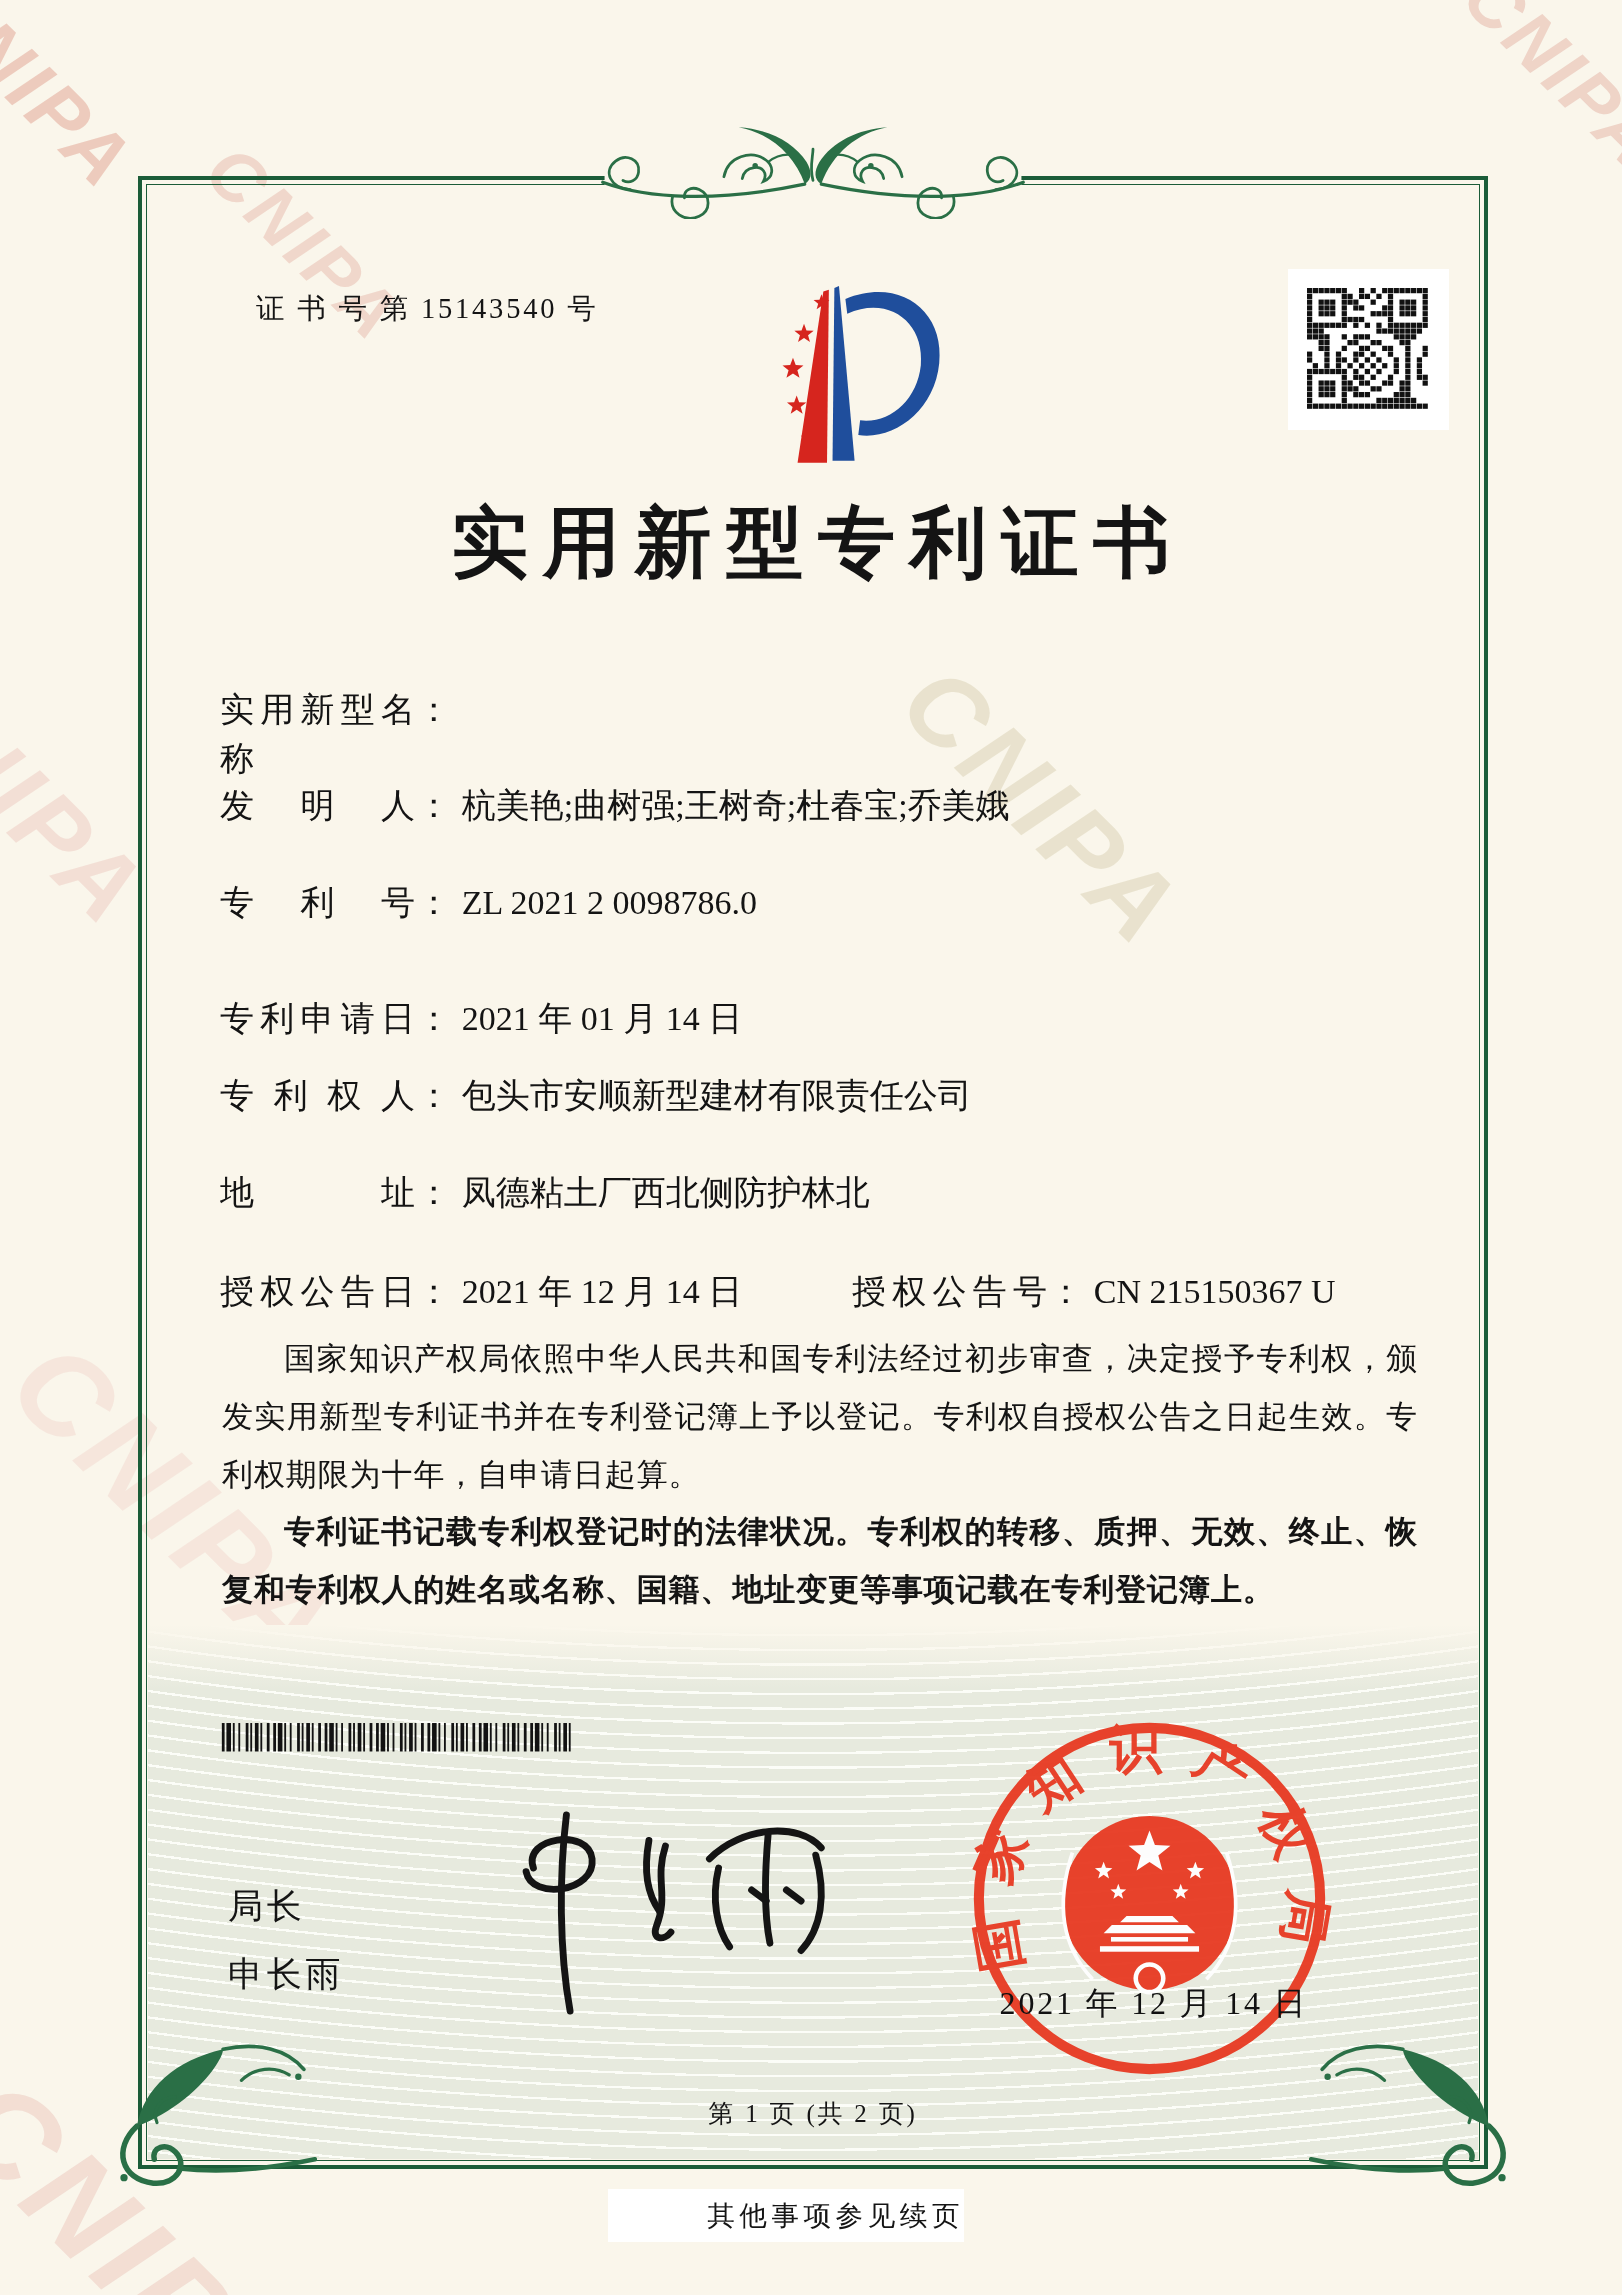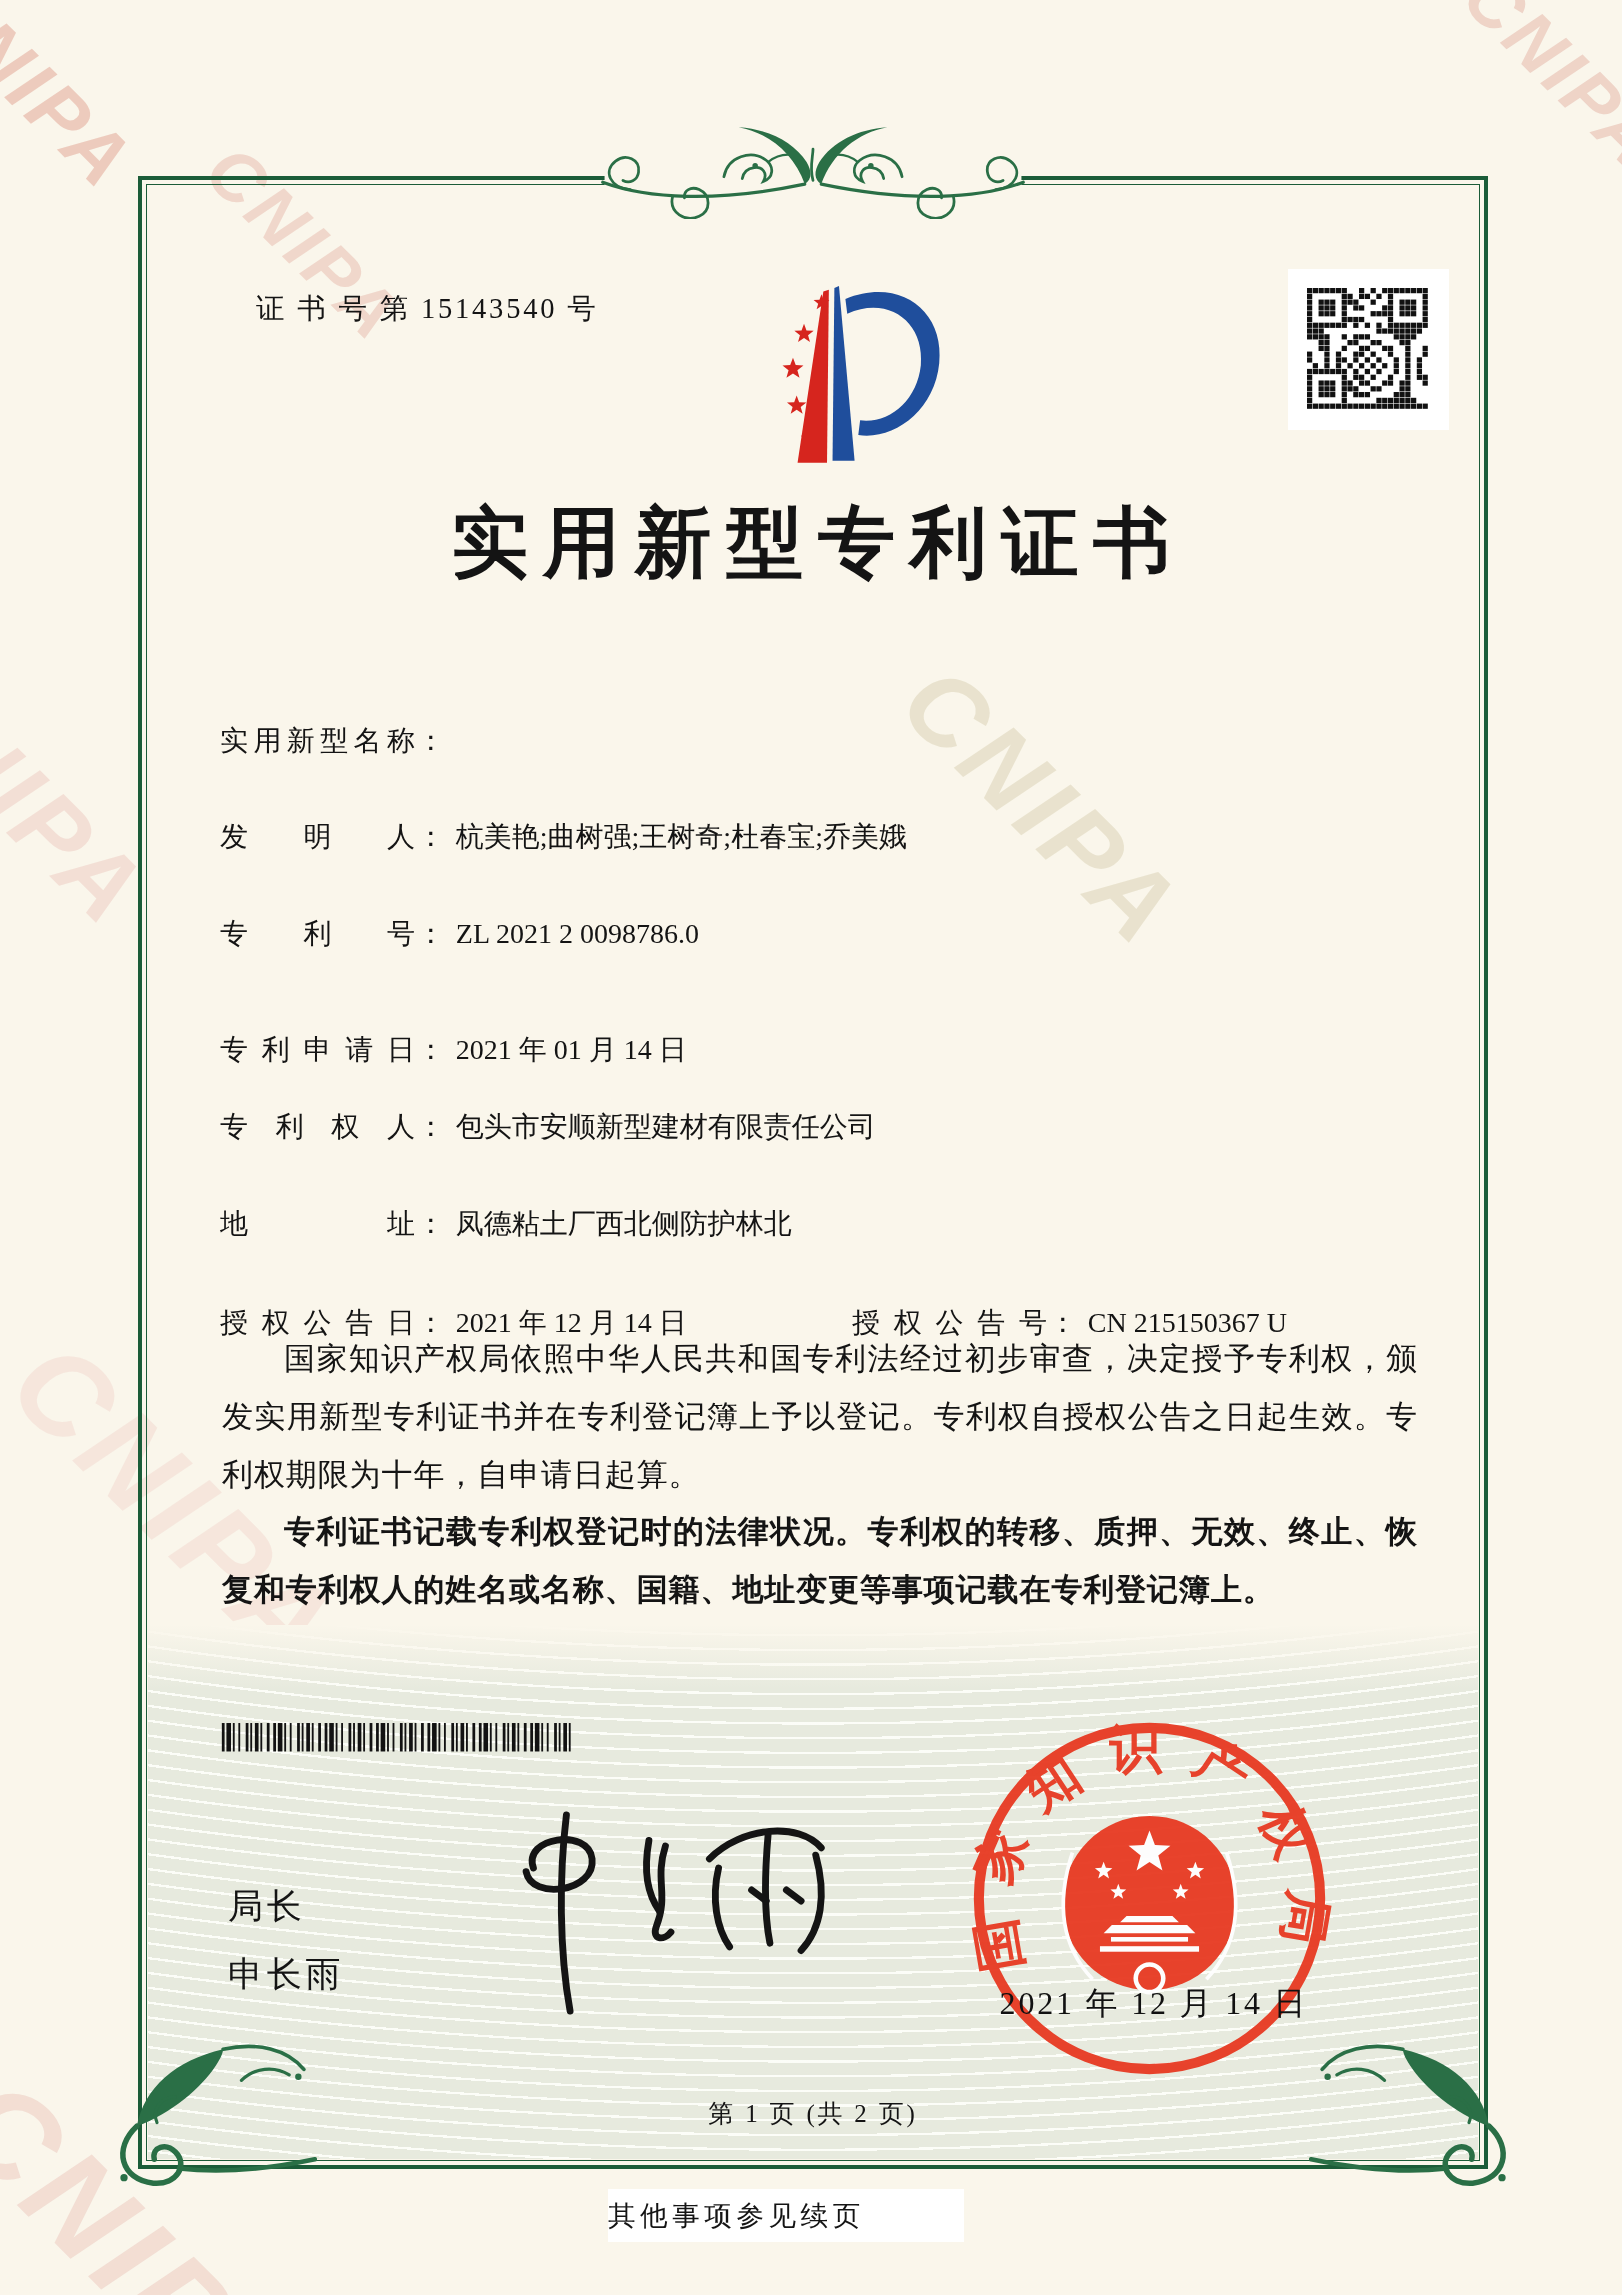--- a/index.html
+++ b/index.html
@@ -11,39 +11,39 @@
          border:4.6px solid #1b5c38;z-index:2;}
   #frame-inner{position:absolute;inset:3.7px;border:1.8px solid #1b5c38;}
   #band{position:absolute;left:148px;top:1625px;width:1330px;height:534px;z-index:2;
         background:
           linear-gradient(180deg,#faf6eb 0,rgba(250,246,235,0) 64px),
           repeating-radial-gradient(circle at 50% -4592px,rgba(253,254,249,.95) 0 2.3px,rgba(0,0,0,0) 2.3px 14.7px),
           #e7eade;}
   #cert-number{position:absolute;left:220px;top:290px;font-size:28.5px;letter-spacing:2.8px;z-index:3;margin-left:36px;}
   #title{position:absolute;left:138px;top:492px;width:1360px;text-align:center;font-size:77px;
          font-weight:700;letter-spacing:14.7px;z-index:3;}
-  .frow{position:absolute;left:220px;display:flex;font-size:28px;z-index:3;line-height:1.45;margin-top:36px;}
+  .frow{position:absolute;left:220px;display:flex;font-size:34px;z-index:3;line-height:1.45;}
   .flabel{width:195px;text-align:justify;text-align-last:justify;}
   .fcolon{margin:0 11px 0 1.8px;}
   .fval{max-width:973px;}
   .para{position:absolute;left:222px;width:1196px;font-size:31px;line-height:58px;text-align:justify;
         text-indent:2em;z-index:3;letter-spacing:0.9px;}
   #barcode{position:absolute;left:220px;top:1723px;z-index:3;}
   #officer-title{position:absolute;left:228px;top:1883px;font-size:35px;z-index:3;
         font-family:"Liberation Sans",sans-serif;font-weight:500;letter-spacing:3.7px;}
   #officer-name{position:absolute;left:228px;top:1951px;font-size:35px;z-index:3;
         font-family:"Liberation Sans",sans-serif;font-weight:500;letter-spacing:3.7px;}
   #signature{position:absolute;left:478px;top:1802px;z-index:4;}
   #seal{position:absolute;left:966px;top:1715px;z-index:4;opacity:.95;}
   #seal-date{position:absolute;left:984px;top:1982px;width:340px;text-align:center;font-size:32px;
         letter-spacing:2.8px;z-index:5;color:#111;}
   #page-note{position:absolute;left:138px;top:2097px;width:1350px;text-align:center;font-size:25px;
         letter-spacing:2.8px;z-index:3;}
   #cont-note{position:absolute;left:608px;top:2189px;width:356px;height:53px;background:#ffffff;
-        text-align:left;line-height:53px;font-size:27.5px;letter-spacing:4.6px;z-index:3;}
+        text-align:right;line-height:53px;font-size:27.5px;letter-spacing:4.6px;z-index:3;}
   #qr-box{position:absolute;left:1288px;top:269px;width:161px;height:161px;background:#ffffff;z-index:3;}
   #qr-box svg{position:absolute;left:19px;top:19px;}
   #logo{position:absolute;left:781px;top:275px;z-index:3;}
   .orn{position:absolute;z-index:3;}
 </style>
 </head>
 <body>
 
 <div id="page">
 

